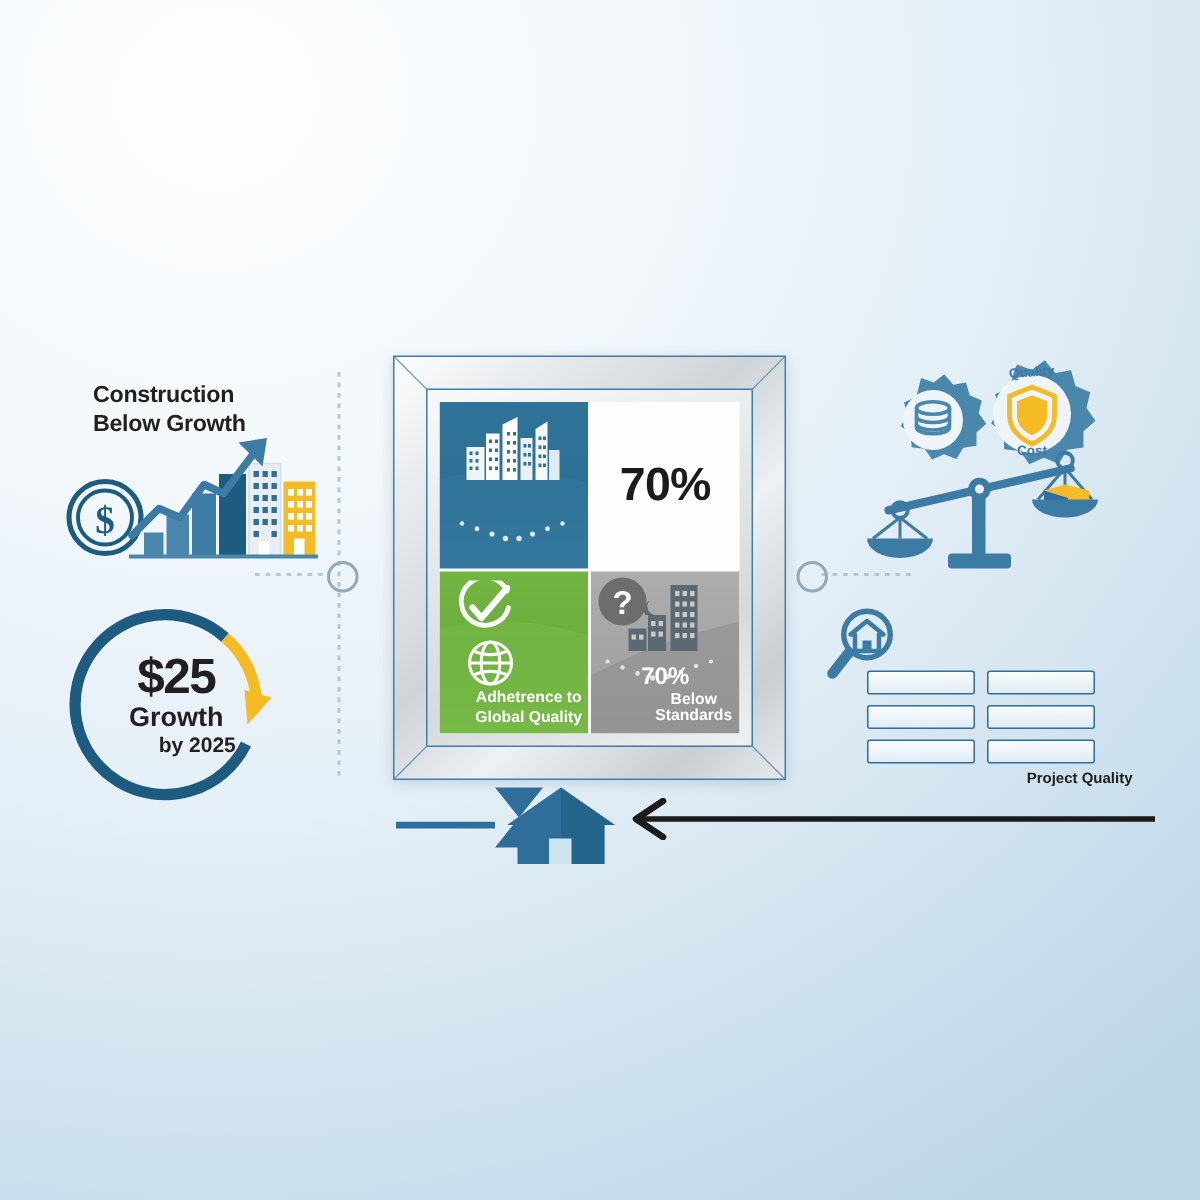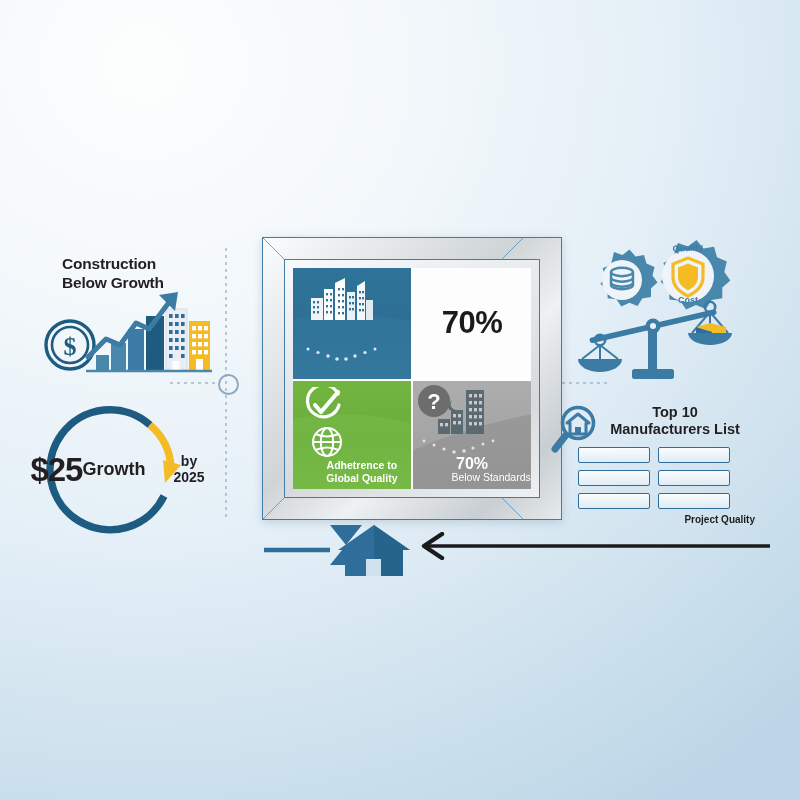--- a/index.html
+++ b/index.html
@@ -34,29 +34,29 @@
   
   .hdg{
     position:absolute;color:#231f20;font-weight:bold;
     line-height:1.22;letter-spacing:-0.2px;
   }
 
   
   .donut-wrap{position:absolute;left:32px;top:398px;width:165px;height:142px;}
   .donut-txt{
     position:absolute;left:0;top:0;width:165px;height:142px;
-    display:flex;flex-direction:row;align-items:center;justify-content:center;
+    display:flex;flex-direction:column;align-items:center;justify-content:center;
     text-align:center;color:#231f20;padding-left:6px;box-sizing:border-box;
   }
   .donut-big{font-size:33px;font-weight:bold;line-height:1;letter-spacing:-1px;}
   .donut-mid{font-size:18px;font-weight:bold;line-height:1.15;margin-top:1px;}
   .donut-sm{font-size:14px;font-weight:bold;line-height:1.15;padding-left:28px;}
 
   
-  #frame{position:absolute;left:262px;top:237px;width:300px;height:283px;}
+  #frame{position:absolute;left:262px;top:237px;width:262px;height:283px;}
   .frame-outer{
     position:absolute;inset:0;border:1.6px solid #3f7ca8;
     background:linear-gradient(135deg,#fbfcfd 0%,#e9ecee 18%,#cfd4d7 44%,#eef1f3 62%,#c9ced2 85%,#e6eaec 100%);
     box-shadow:0 2px 9px rgba(60,95,125,.22);
   }
   .frame-inner{
     position:absolute;left:22px;top:22px;right:22px;bottom:22px;
     border:1.6px solid #3f7ca8;
     background:linear-gradient(160deg,#f7f9fa 0%,#e3e7ea 40%,#d6dadd 70%,#eef1f3 100%);
   }
@@ -67,21 +67,21 @@
   .q{position:absolute;overflow:hidden;}
   .q-tl{left:0;top:0;width:49.5%;height:50%;background:linear-gradient(180deg,#2f7399 0%,#2e6f94 55%,#34789e 100%);}
   .q-tr{left:50.5%;top:0;width:49.5%;height:50%;background:#fdfdfd;}
   .q-bl{left:0;top:51%;width:49.5%;height:49%;background:linear-gradient(180deg,#73b541 0%,#69ac3a 55%,#74b644 100%);}
   .q-br{left:50.5%;top:51%;width:49.5%;height:49%;background:linear-gradient(180deg,#adadad 0%,#a5a5a5 50%,#9a9a9a 100%);}
   .q-label{
     position:absolute;left:0;right:0;bottom:5px;text-align:center;color:#fff;
     font-weight:bold;line-height:1.12;
   }
   .pct-big{font-size:16px;font-weight:bold;color:#fff;line-height:1.05;}
-  .pct-sub{font-size:10.5px;font-weight:normal;color:#fff;line-height:1.1;padding-left:38px;}
+  .pct-sub{font-size:10.5px;font-weight:bold;color:#fff;line-height:1.1;padding-left:38px;}
   .bl-label{font-size:10.5px;font-weight:bold;color:#fff;line-height:1.18;padding-left:20px;}
   .q70{
     position:absolute;left:0;right:0;top:50%;transform:translateY(-50%);
     text-align:center;font-size:31px;font-weight:bold;color:#1b1b1b;letter-spacing:-0.5px;
   }
 
   
   .list-title{
     position:absolute;left:600px;top:404px;width:150px;text-align:center;
     font-size:14.5px;font-weight:bold;color:#231f20;line-height:1.2;
@@ -405,24 +405,20 @@
     </g>
   </svg>
 
   <svg class="abs" style="left:551px;top:404px;" width="48" height="50" viewBox="0 0 48 50">
     <circle cx="27" cy="19" r="15.5" fill="none" stroke="#3c7ba4" stroke-width="3.6"></circle>
     <path d="M27 10 l11 9 h-3 v11 h-16 v-11 h-3 Z" fill="none" stroke="#3c7ba4" stroke-width="3" stroke-linejoin="round"></path>
     <rect x="24" y="23" width="6" height="7" fill="#3c7ba4"></rect>
     <line x1="15" y1="31" x2="4" y2="45" stroke="#3c7ba4" stroke-width="7" stroke-linecap="round"></line>
   </svg>
 
-  <div class="list-title">
-    <div>Top 10</div>
-    <div>Manufacturers List</div>
-  </div>
 
   <div class="bars">
     <div class="bars-row">
       <div class="bar-box"></div>
       <div class="bar-box"></div>
     </div>
     <div class="bars-row">
       <div class="bar-box"></div>
       <div class="bar-box"></div>
     </div>

